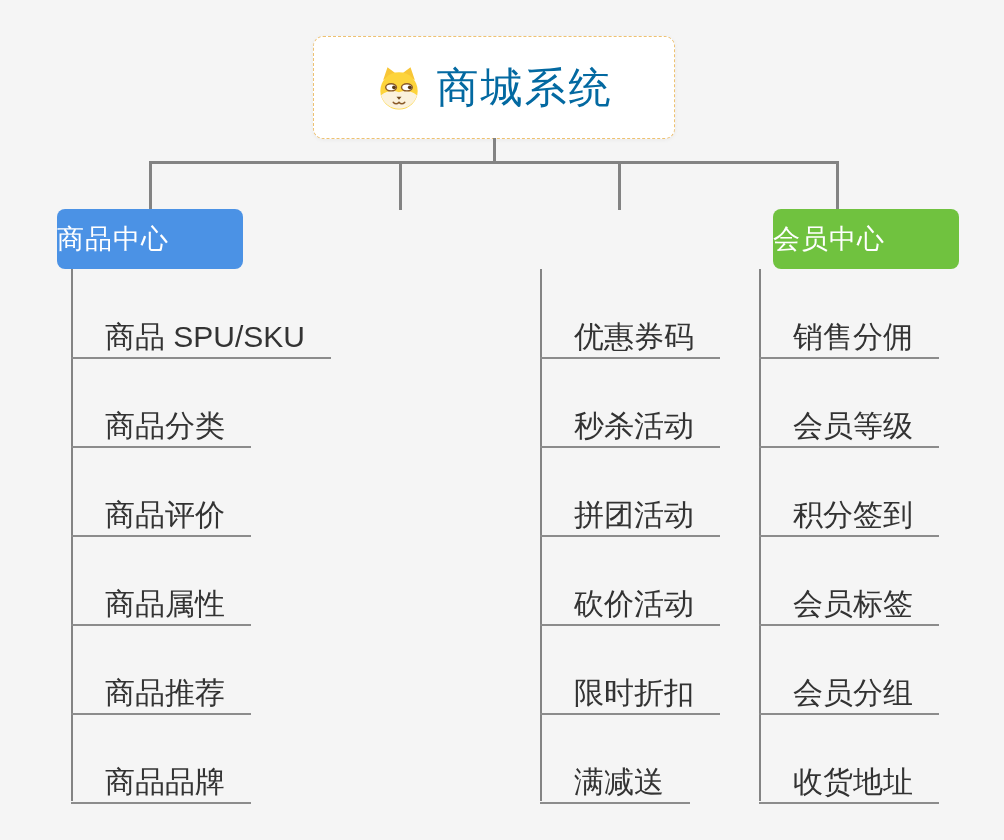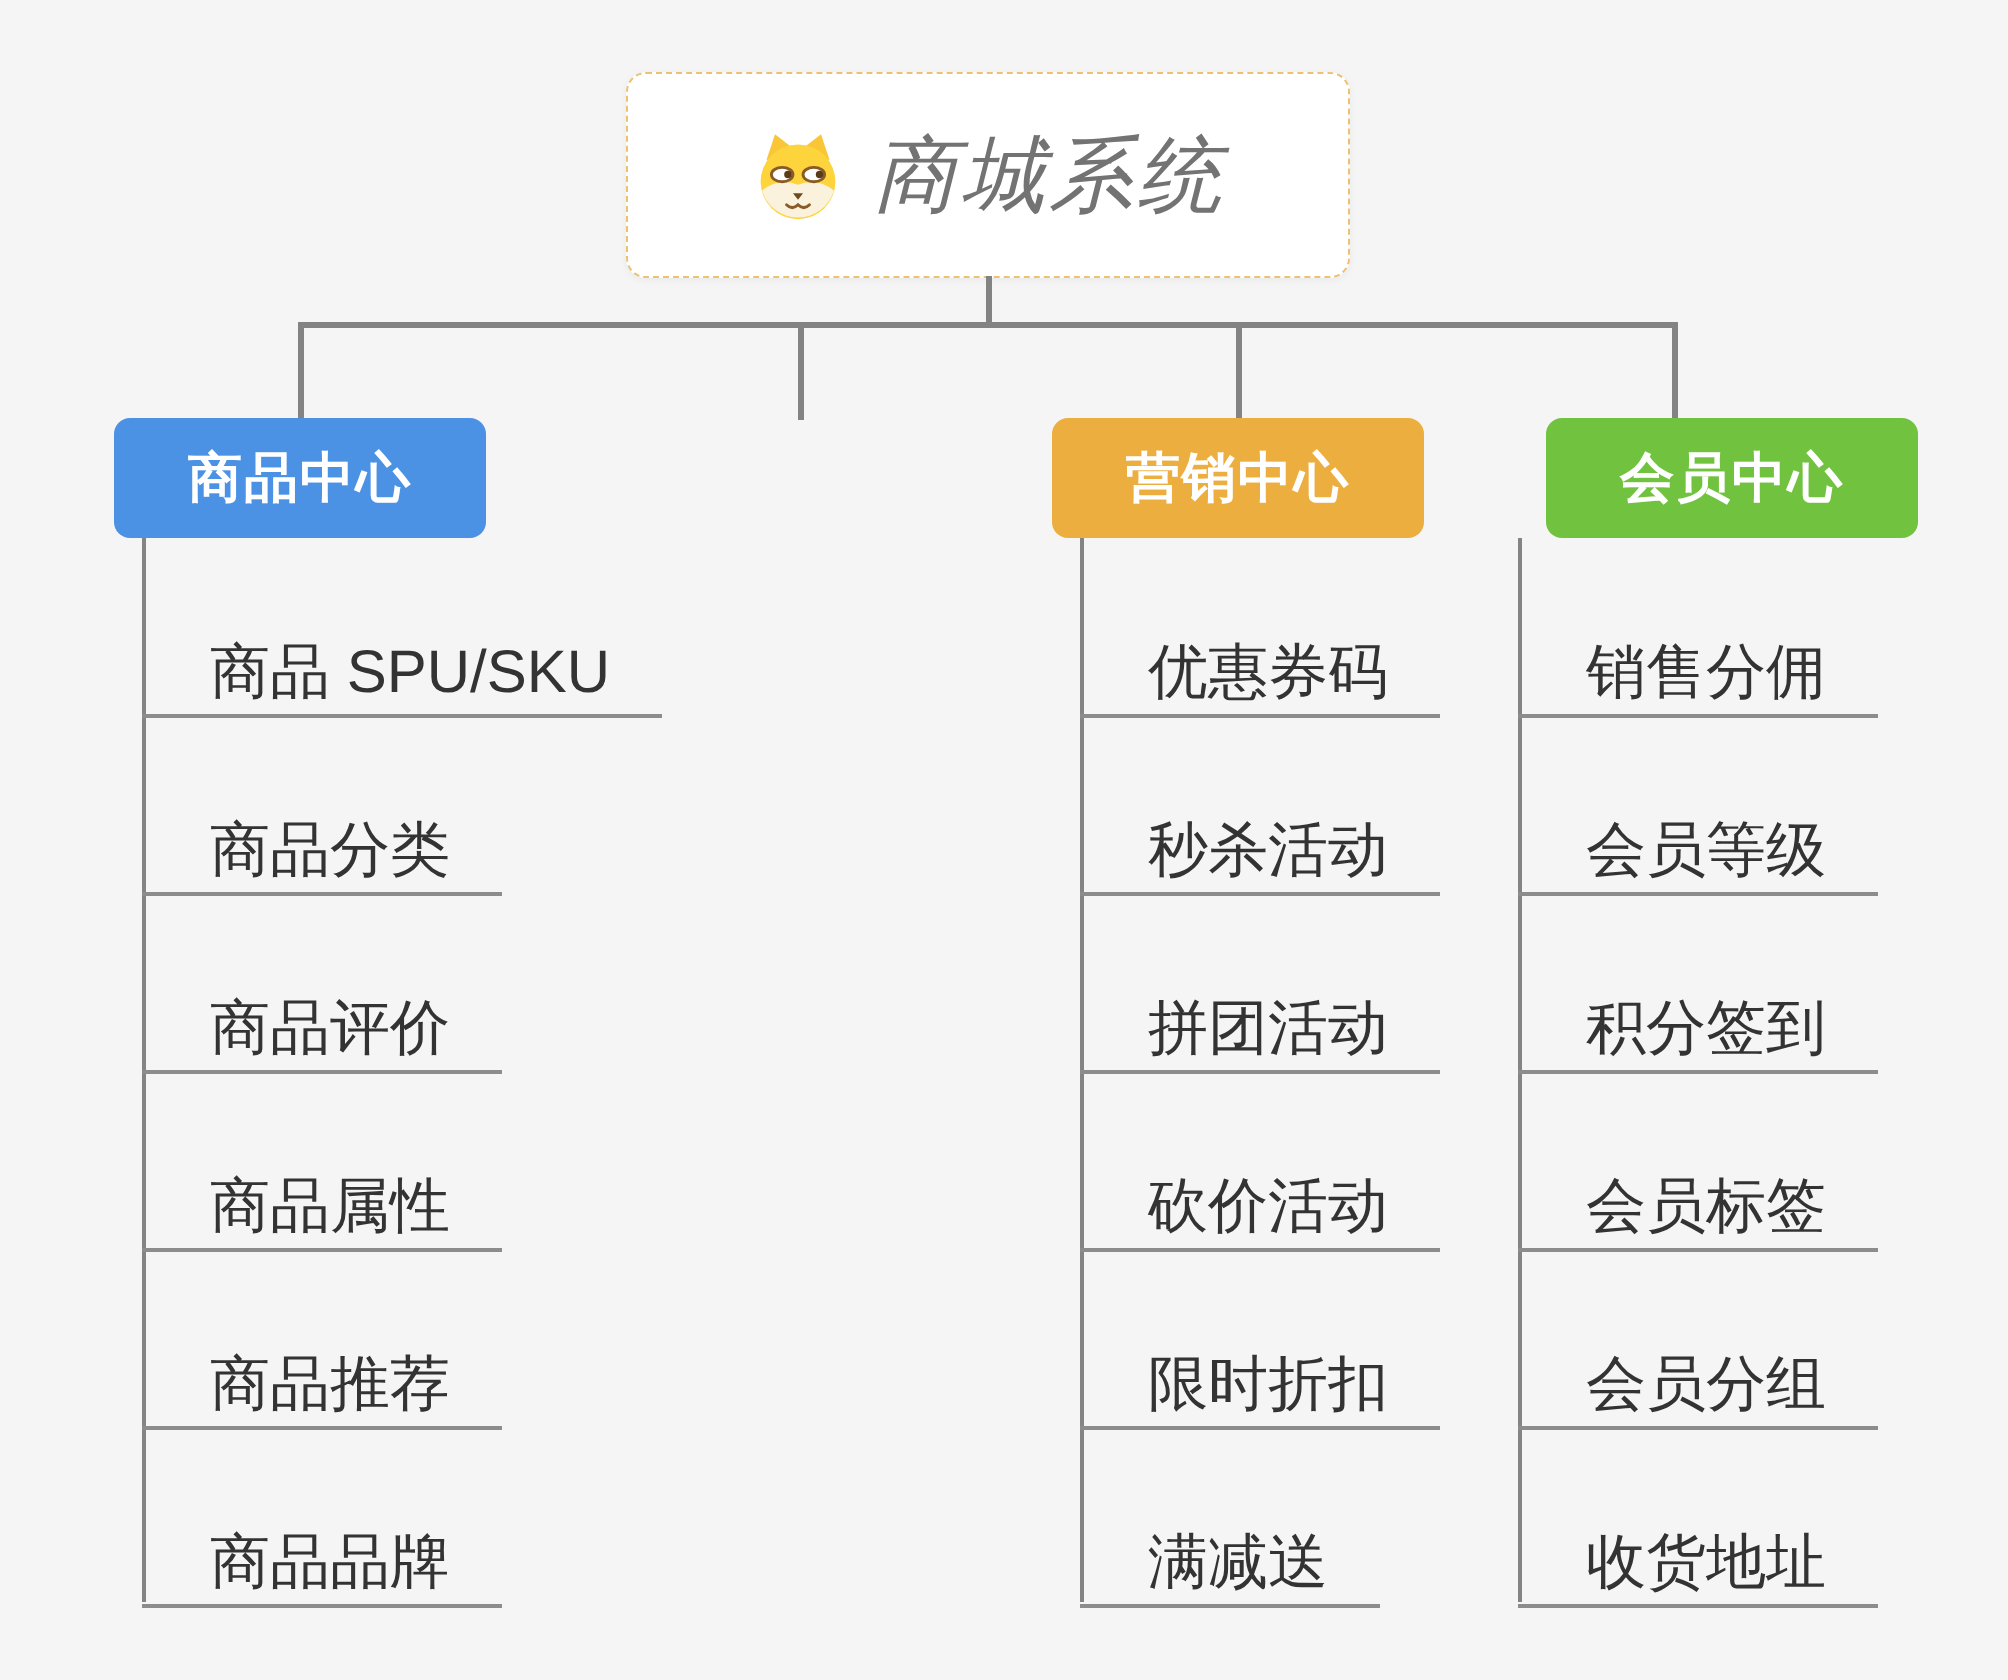--- a/index.html
+++ b/index.html
@@ -19,42 +19,40 @@
     box-sizing:border-box;
     background:#ffffff;
     border:1px dashed #eec171;
     border-radius:10px;
     display:flex;align-items:center;justify-content:center;gap:15px;
     box-shadow:0 1px 4px rgba(0,0,0,0.05);
     cursor:pointer;
   }
   .root-label{
     font-size:42px;
-    color:#737373;
+    color:#0369a1;
     letter-spacing:2px;
     line-height:1;
-    font-style:italic;
   }
   .dog{display:flex;align-items:center;}
   
   .conn{position:absolute;background:#838383;}
   .stub{left:493px;top:138px;width:3px;height:25px;}
   .bus{left:149px;top:161px;width:690px;height:3px;}
   .drop{top:161px;width:3px;height:49px;}
   .d1{left:149px;} .d2{left:399px;} .d3{left:618px;} .d4{left:836px;}
   
   .branch{position:absolute;top:209px;width:250px;height:610px;}
   .b1{left:57px;} .b2{left:307px;} .b3{left:526px;} .b4{left:745px;}
   .header{
     position:absolute;left:0;top:0;width:186px;height:60px;
     border-radius:8px;
-    display:flex;align-items:center;justify-content:center;
+    display:flex;align-items:center;
     color:#ffffff;font-size:27px;letter-spacing:1px;
     cursor:pointer;
-    font-weight:bold;
   }
   .spine{
     position:absolute;left:14px;top:60px;width:2px;height:532px;
     background:#848484;
   }
   .item{
     position:absolute;left:14px;height:42px;
     border-bottom:2px solid #8c8c8c;
     display:flex;align-items:flex-end;
     padding:0 26px 5px 34px;
@@ -102,23 +100,20 @@
     <div class="item r0">商品 SPU/SKU</div>
     <div class="item r1">商品分类</div>
     <div class="item r2">商品评价</div>
     <div class="item r3">商品属性</div>
     <div class="item r4">商品推荐</div>
     <div class="item r5">商品品牌</div>
   </div>
 
 
   <div class="branch b3">
-    <div class="header" style="background: rgb(236, 174, 62);">
-      <span>营销中心</span>
-    </div>
     <div class="spine"></div>
     <div class="item r0">优惠券码</div>
     <div class="item r1">秒杀活动</div>
     <div class="item r2">拼团活动</div>
     <div class="item r3">砍价活动</div>
     <div class="item r4">限时折扣</div>
     <div class="item r5">满减送</div>
   </div>
 
   <div class="branch b4">

